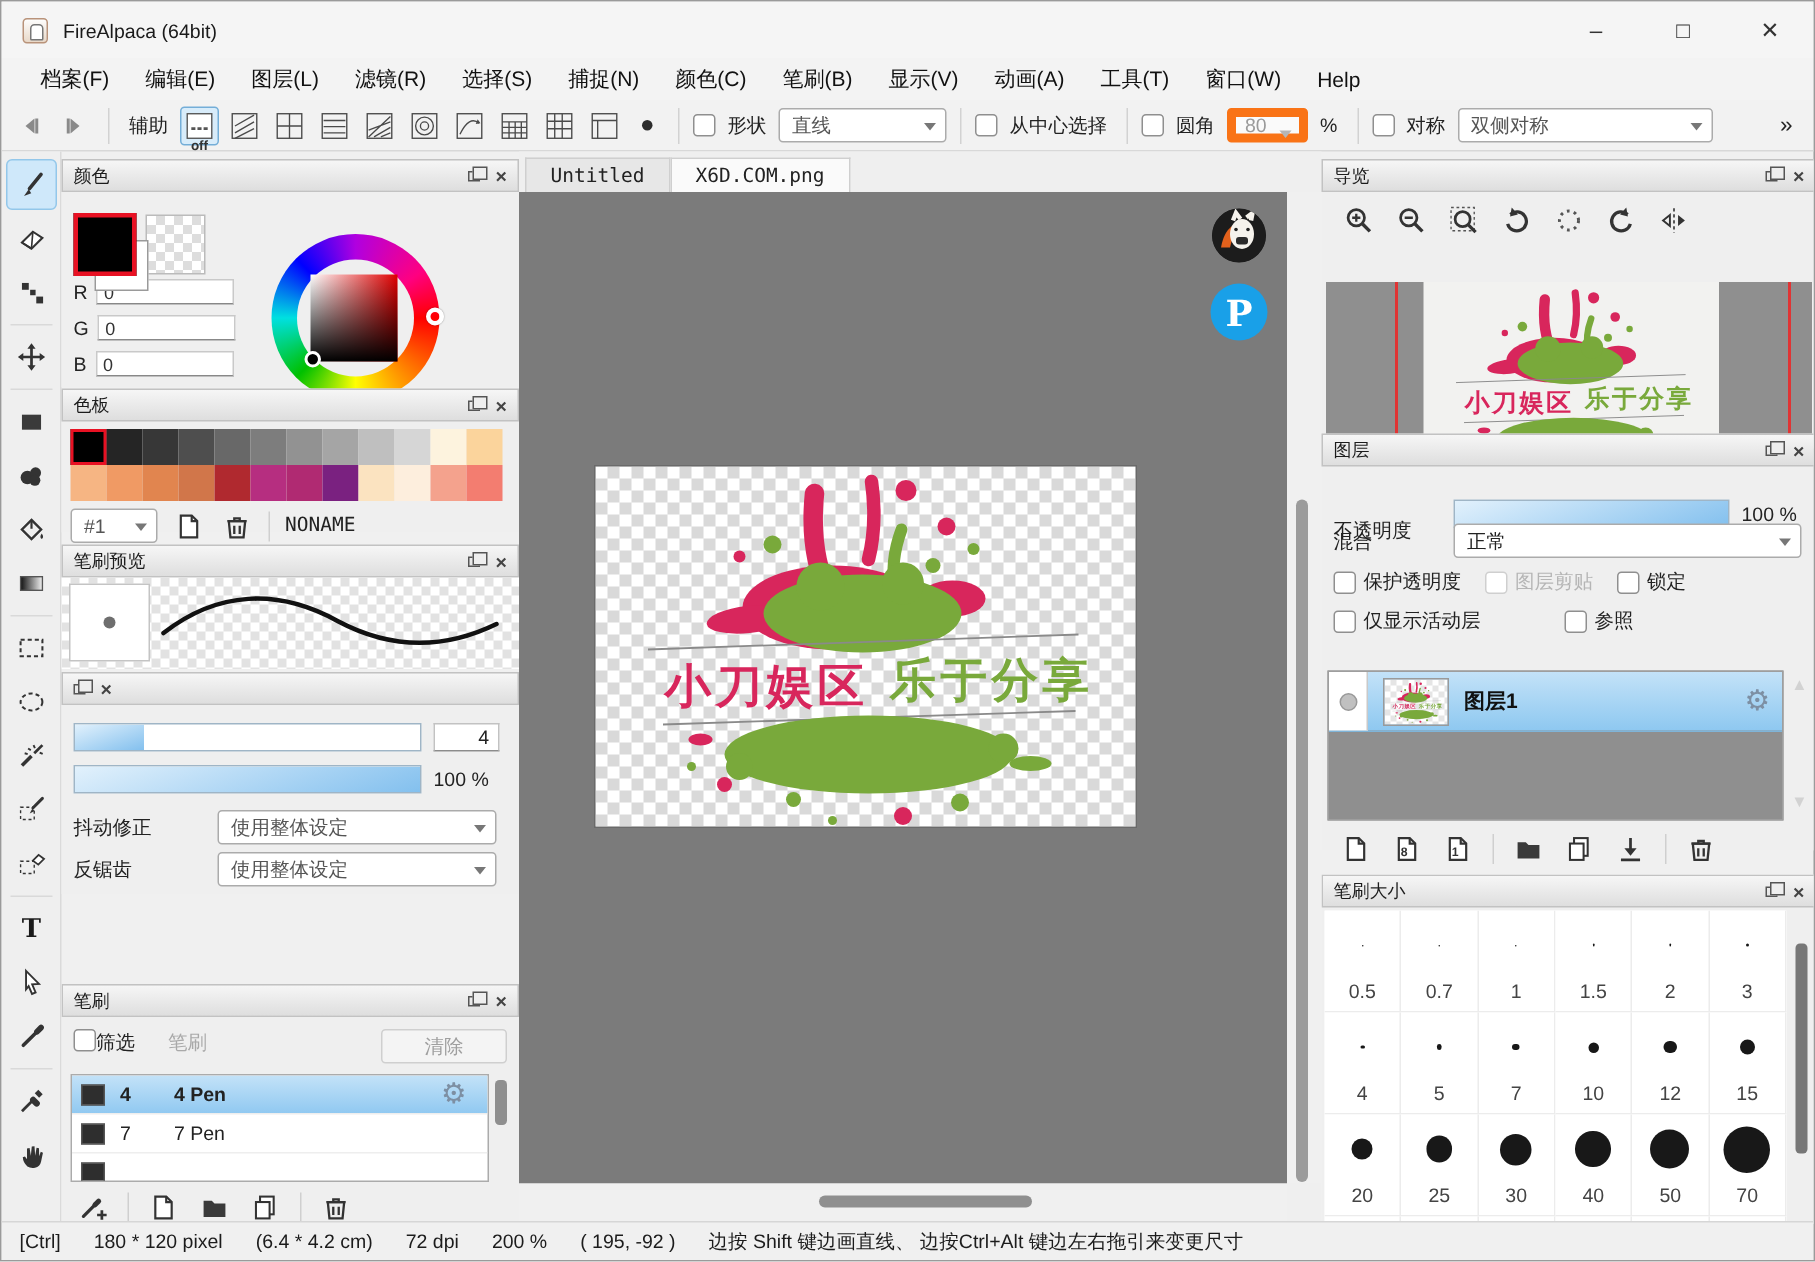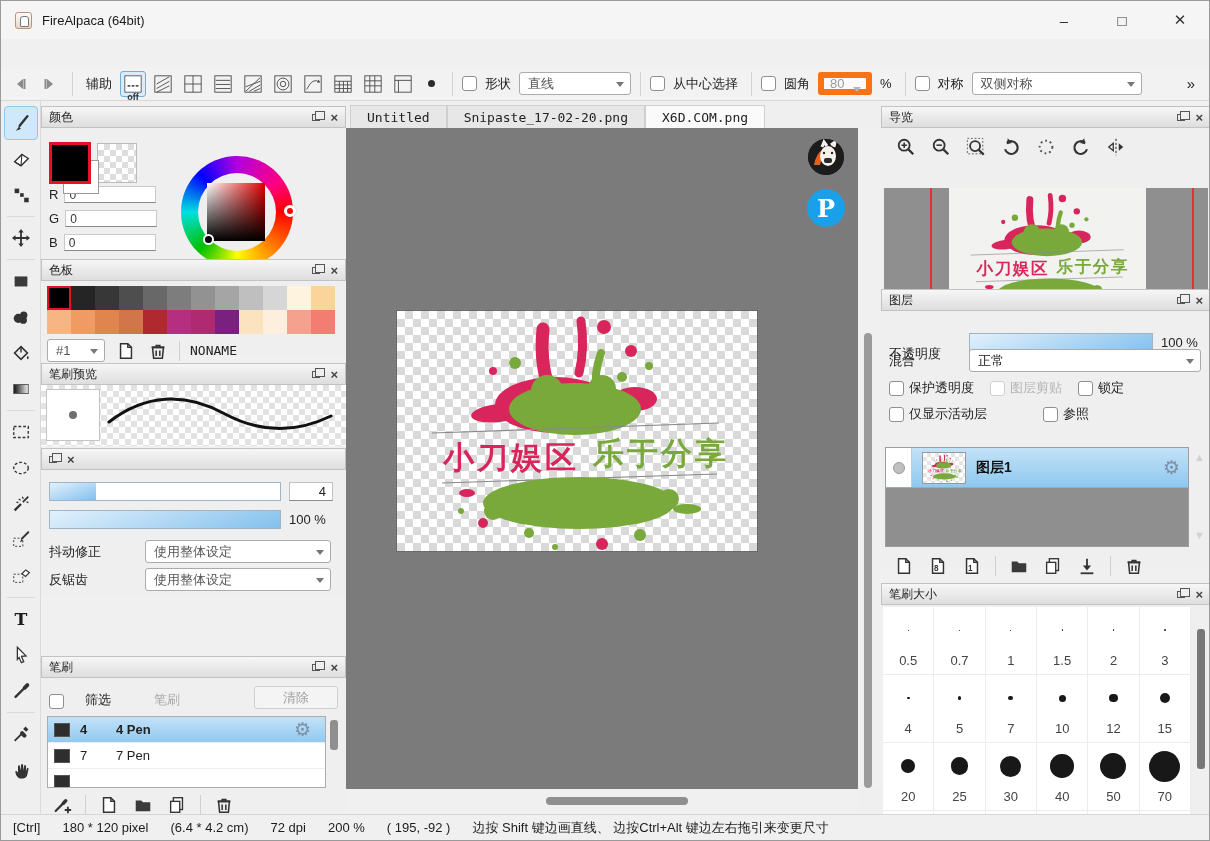--- a/index.html
+++ b/index.html
@@ -68,21 +68,21 @@
   
   .preview-area{position:absolute;inset:0;background:repeating-conic-gradient(#e2e2e2 0% 25%,#fff 0% 50%) 0 0/12px 12px;}
   .preview-chip{position:absolute;left:5px;top:4px;width:54px;height:52px;background:#fff;border:1px solid #c4c4c4;display:flex;align-items:center;justify-content:center;}
   .preview-chip i{width:8px;height:8px;border-radius:50%;background:#6e6e6e;}
   
   .slider{height:19px;border:1px solid #9fb5c6;background:#fff;position:relative;overflow:hidden;}
   .slider .fill{position:absolute;top:0;left:0;bottom:0;background:linear-gradient(160deg,#e2f1fc,#83c0ee);}
   .valbox{height:19px;background:#fff;border:1px solid #c2c2c2;border-bottom:1px solid #8c8c8c;font-size:13px;color:#222;display:flex;align-items:center;justify-content:flex-end;padding:0 6px;}
   .ctl-row{position:absolute;display:flex;align-items:center;gap:8px;font-size:13px;color:#222;}
   
-  .brush-filter-row{position:absolute;left:8px;top:8px;right:8px;display:flex;align-items:flex-end;gap:21px;font-size:13px;color:#222;}
+  .brush-filter-row{position:absolute;left:8px;top:8px;right:8px;display:flex;align-items:flex-start;gap:0;font-size:13px;color:#222;}
   .clear-btn{margin-left:auto;width:84px;height:23px;background:#f4f4f4;border:1px solid #cfcfcf;border-radius:3px;color:#9f9f9f;font-size:13px;display:flex;align-items:center;justify-content:center;}
   .brush-list{position:absolute;left:6px;top:38px;right:20px;height:72px;background:#fff;border:1px solid #ababab;overflow:hidden;}
   .brush-item{height:26px;display:flex;align-items:center;gap:10px;padding:0 6px;font-size:13px;color:#222;border-bottom:1px solid #eee;}
   .brush-item.sel{background:linear-gradient(#c3e2f8,#91c9f1);font-weight:bold;}
   .brush-chip{width:16px;height:14px;background:#2e2e2e;border:1px solid #555;flex:none;}
   .brush-scroll{position:absolute;right:8px;top:42px;width:8px;height:30px;background:#8f8f8f;border-radius:3px;}
   .panel-iconrow{position:absolute;display:flex;align-items:center;gap:12px;}
   
   .centerarea{position:absolute;left:345px;top:100px;width:535px;bottom:26px;background:#efefef;}
   .tabstrip{position:absolute;left:0;top:0;right:0;height:27px;display:flex;align-items:flex-end;padding-left:4px;}
@@ -169,20 +169,35 @@
   <div class="titlebar">
     <span class="app-icon"></span>
     <span class="title-text">FireAlpaca (64bit)</span>
     <div class="win-controls">
       <div class="win-btn">–</div>
       <div class="win-btn">□</div>
       <div class="win-btn">✕</div>
     </div>
   </div>
 
+  <div class="menubar" id="menubar">
+      <div class="menu-item">档案(F)</div>
+      <div class="menu-item">编辑(E)</div>
+      <div class="menu-item">图层(L)</div>
+      <div class="menu-item">滤镜(R)</div>
+      <div class="menu-item">选择(S)</div>
+      <div class="menu-item">捕捉(N)</div>
+      <div class="menu-item">颜色(C)</div>
+      <div class="menu-item">笔刷(B)</div>
+      <div class="menu-item">显示(V)</div>
+      <div class="menu-item">动画(A)</div>
+      <div class="menu-item">工具(T)</div>
+      <div class="menu-item">窗口(W)</div>
+      <div class="menu-item">Help</div>
+    </div>
 
   <div class="toolbar">
     <div class="nav-btn">
         <svg width="14" height="14" viewBox="0 0 14 14">
           <path d="M10 2 L4 7 L10 12 Z" fill="#8a8a8a"></path>
           <rect x="10.5" y="2" width="2" height="10" fill="#8a8a8a"></rect>
         </svg>
       </div>
     <div class="nav-btn">
         <svg width="14" height="14" viewBox="0 0 14 14">
@@ -605,21 +620,20 @@
               <path d="M4 7 h14 M9 7 V5 h4 v2 M9 10.5 v6 M13 10.5 v6" stroke="#333" stroke-width="1.7" fill="none"></path>
             </svg>
           </span>
         </div>
     </div>
   </div>
 
   <div class="centerarea">
     <div class="tabstrip" id="tabstrip">
         <div class="tab">Untitled</div>
-        <div class="tab">Snipaste_17-02-20.png</div>
         <div class="tab active">X6D.COM.png</div>
       </div>
     <div class="canvas-zone">
       <div class="artboard">
         <svg width="360" height="240" viewBox="0 0 360 240">
             <use href="#splat"></use>
           </svg>
       </div>
       <div class="float-avatar" style="left:462px;top:11px;width:36px;height:36px;background:#1c1c1c;">
         <svg width="36" height="36" viewBox="0 0 36 36">

